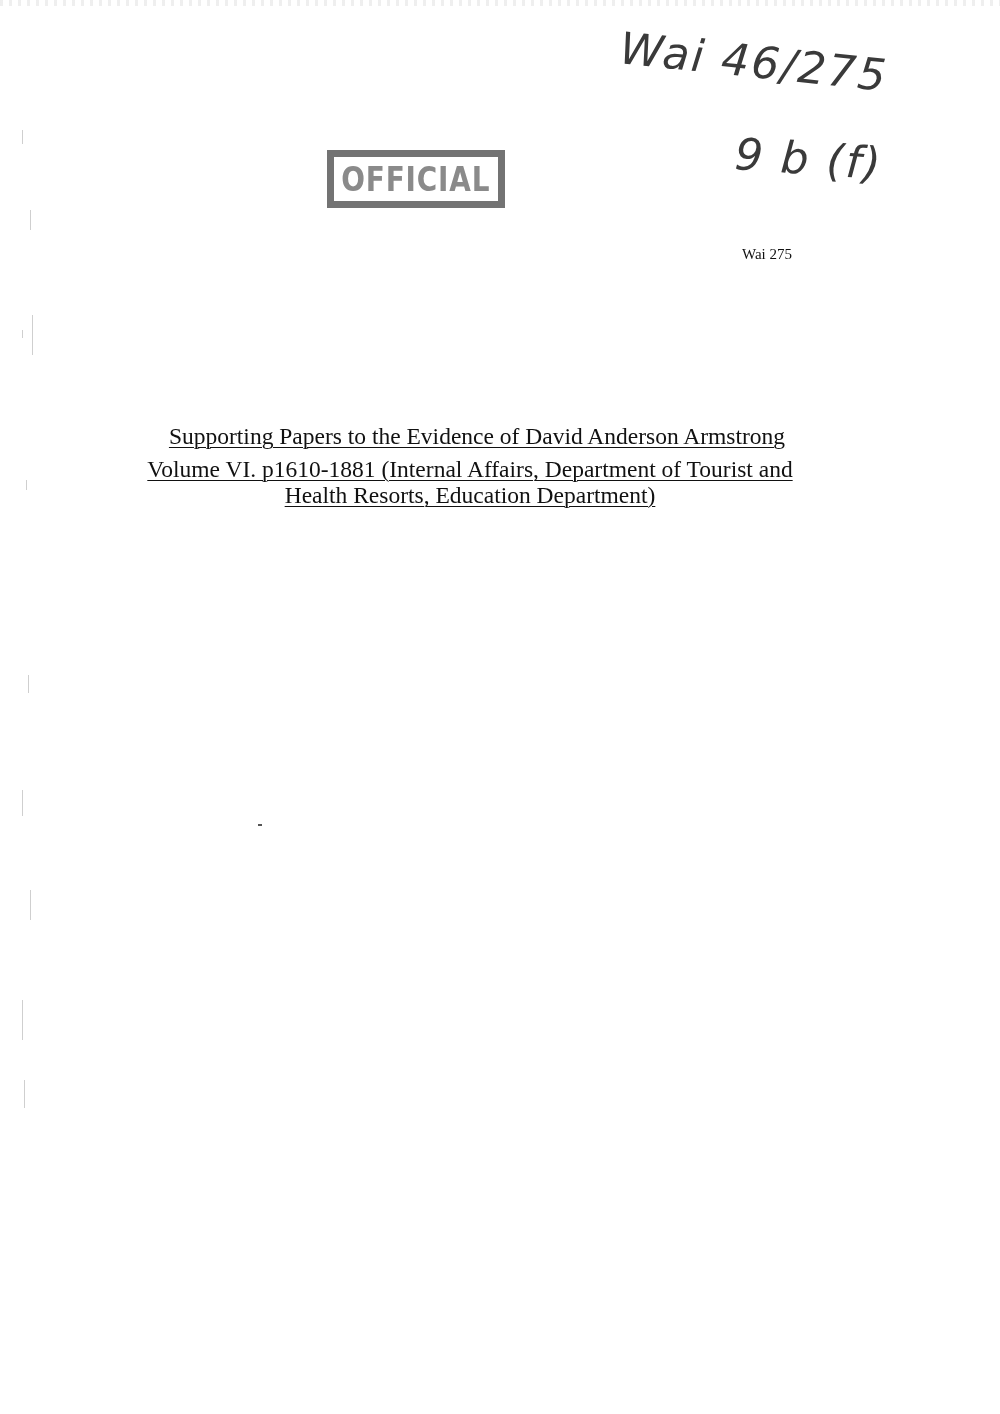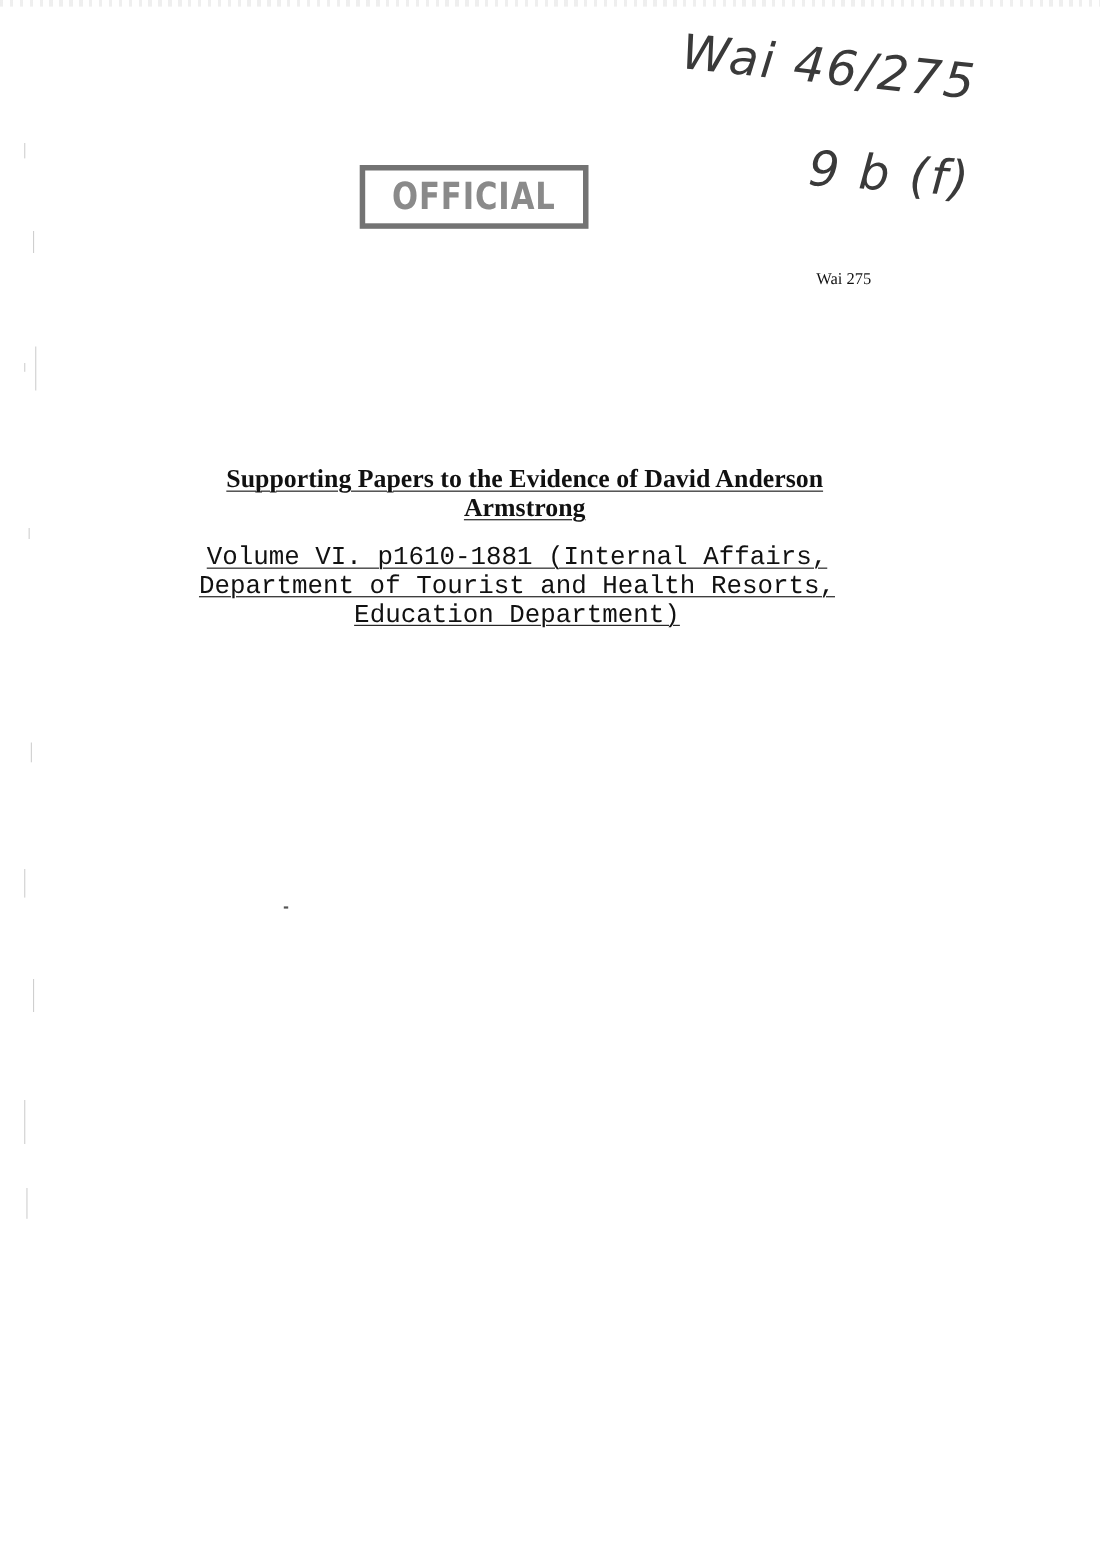--- a/index.html
+++ b/index.html
@@ -48,22 +48,22 @@
     }
     .hw-line-2 {
       left: 735px; top: 128px;
       font-size: 44px;
       font-weight: 300;
       transform: rotate(4deg);
     }
     .stamp {
       position: absolute;
       left: 327px; top: 150px;
-      width: 208px; height: 58px;
-      border: 5px solid #737373;
+      width: 178px; height: 58px;
+      border: 7px solid #737373;
       box-sizing: border-box;
       display: flex;
       align-items: center;
       justify-content: center;
     }
     .stamp-text {
       font-family: "DejaVu Sans", sans-serif;
       font-weight: bold;
       font-size: 34px;
       color: #8a8a8a;
@@ -83,26 +83,25 @@
       font-family: "Liberation Serif", serif;
       font-size: 23.5px;
       line-height: 26px;
     }
     .title-block {
       text-align: center;
       text-decoration: underline;
       text-underline-offset: 3px;
       text-decoration-thickness: 1px;
     }
-    .title-1 { width: 640px; margin-left: 17px; font-weight: bold; }
+    .title-1 { width: 640px; margin-left: 17px; }
     .title-2 {
-      margin-top: 20px;
+      margin-top: 7px;
       width: 660px;
       margin-left: 0;
-      font-family: Liberation Mono, monospace;
     }
     .dot {
       position: absolute;
       width: 4px; height: 2px;
       background: #555;
     }
   </style>
 </head>
 <body>
 

